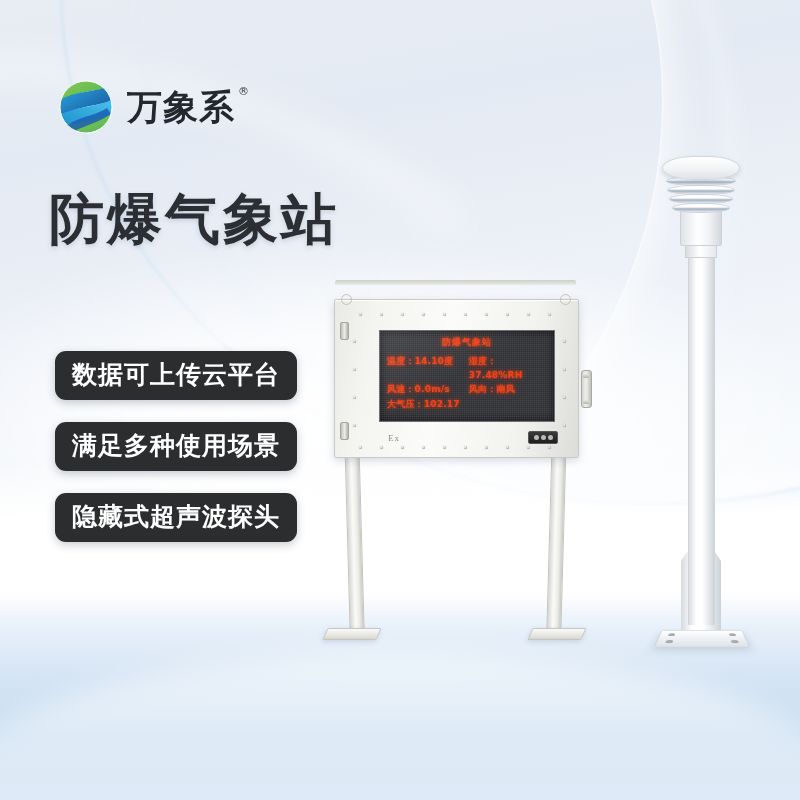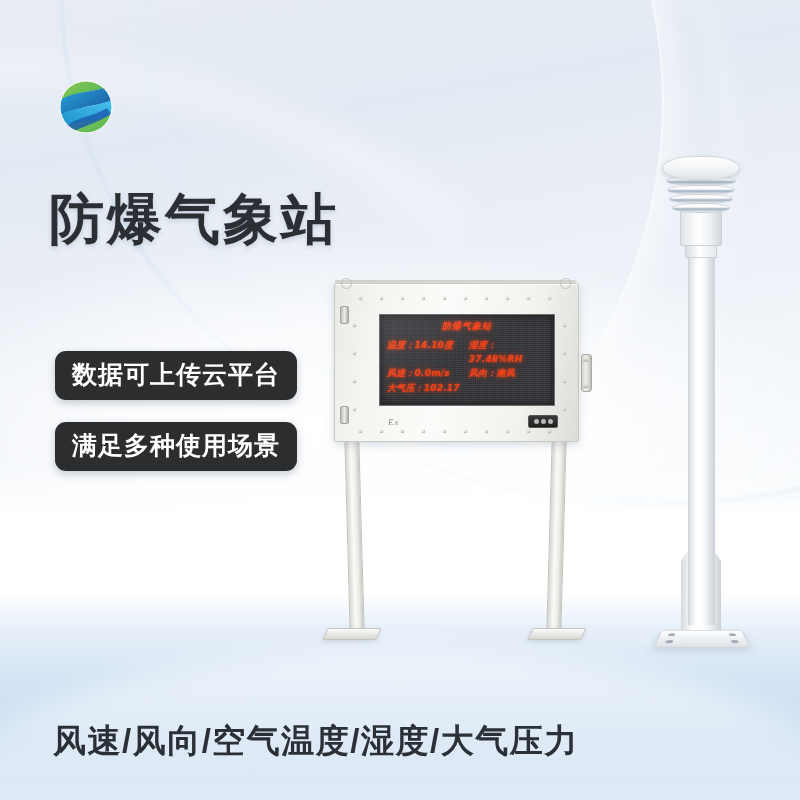--- a/index.html
+++ b/index.html
@@ -88,25 +88,24 @@
   .pill{
     background:#2b2d2f;color:#fff;border-radius:11px;
     padding:11px 17px 13px 17px;font-size:25px;font-weight:bold;letter-spacing:1px;
     line-height:1;width:max-content;
     box-shadow:0 3px 9px rgba(60,75,95,.28);
   }
 
   
   #cabinet{position:absolute;left:325px;top:283px;width:260px;height:375px;}
   .cab-body{
-    position:absolute;left:9px;top:0;width:243px;height:157px;
+    position:absolute;left:9px;top:16px;width:243px;height:157px;
     background:linear-gradient(100deg,#e9e9e6 0%,#f4f4f1 16%,#fbfbf9 44%,#f2f2ef 76%,#dcdcd8 100%);
     border:1px solid #c9c9c4;border-radius:2px;
     box-shadow:0 3px 8px rgba(110,125,145,.26), inset 0 1px 0 #ffffff;
-    font-style:italic;
   }
   .cab-top-edge{
     position:absolute;left:10px;top:-3px;width:241px;height:5px;
     background:linear-gradient(180deg,#cfcfca,#eaeae6);border-radius:2px 2px 0 0;
   }
   .screen{
     position:absolute;left:44px;top:30px;width:174px;height:90px;
     background:#2f3034;border:1px solid #6e7075;
     box-shadow:inset 0 0 10px rgba(0,0,0,.75);
     overflow:hidden;
@@ -284,27 +283,31 @@
           <circle cx="29" cy="29" r="26" fill="#ffffff"></circle>
           <path d="M-6 14 C 12 -2, 40 2, 58 -6 L 58 8 C 38 14, 16 12, -6 30 Z" fill="url(#gGreen)"></path>
           <path d="M-6 28 C 14 10, 42 16, 62 4 L 62 20 C 40 30, 18 26, -6 44 Z" fill="url(#gBlue)"></path>
           <path d="M-8 44 C 12 26, 40 32, 62 18 L 62 34 C 40 46, 18 42, -8 60 Z" fill="url(#gCyan)"></path>
           <path d="M-8 56 C 10 42, 36 46, 62 34 L 62 62 L -8 62 Z" fill="url(#gGreen)"></path>
           <path d="M6 52 C 18 38, 34 40, 50 30 L 54 36 C 36 48, 22 48, 10 58 Z" fill="#1b5fb0" opacity=".85"></path>
         </g>
         <circle cx="29" cy="29" r="26" fill="none" stroke="#ffffff" stroke-width="1"></circle>
       </svg>
     </div>
+    <div class="logo-text">
+      <span>万象系</span><span class="logo-r">®</span>
+    </div>
   </div>
 
   <div class="headline">防爆气象站</div>
 
   <div class="pills">
     <div class="pill">数据可上传云平台</div>
     <div class="pill">满足多种使用场景</div>
+    <div class="pill">隐藏式超声波探头</div>
   </div>
 
   <div id="cabinet">
     <div class="leg l"></div>
     <div class="leg r"></div>
     <div class="foot l"></div>
     <div class="foot r"></div>
 
     <div class="cab-top-edge"></div>
     <div class="cab-body">
@@ -388,15 +391,14 @@
     <div class="sensor-strut" style="left:60px"></div>
     <div class="sensor-strut" style="left:73px"></div>
     <div class="sensor-body"></div>
     <div class="louver lv4"></div>
     <div class="louver lv3"></div>
     <div class="louver lv2"></div>
     <div class="louver lv1"></div>
     <div class="sensor-cap"></div>
   </div>
 
-  <div class="tagline">风速/风向/空气温度/湿度/大气压力</div>
 
 </div>
 
 </body></html>

